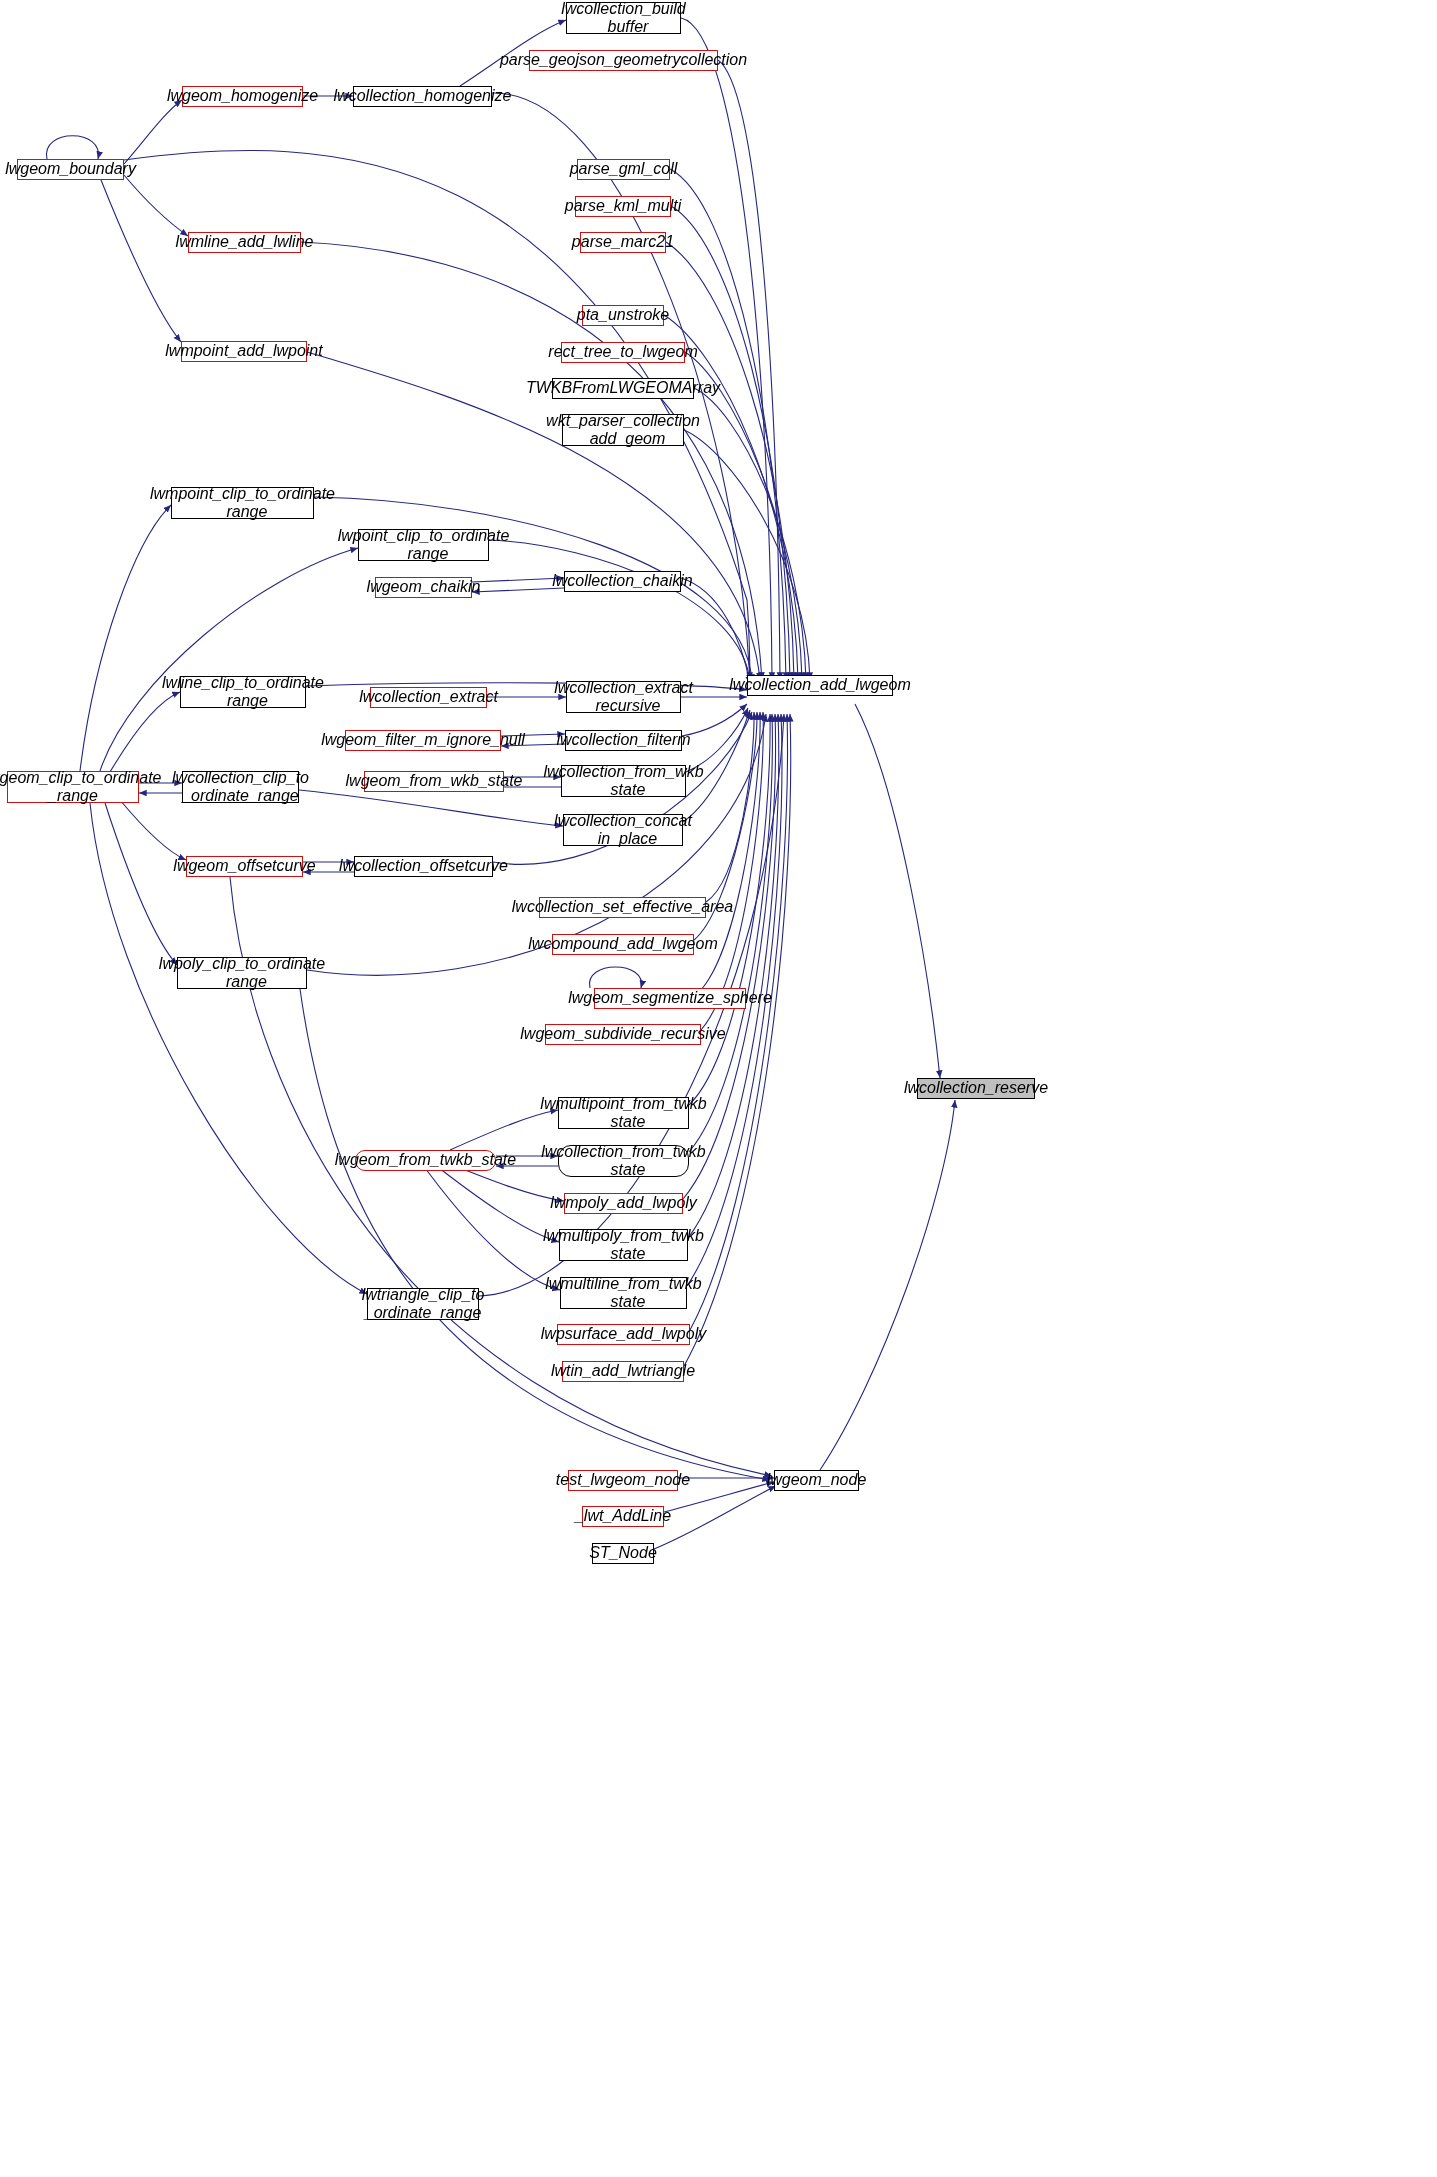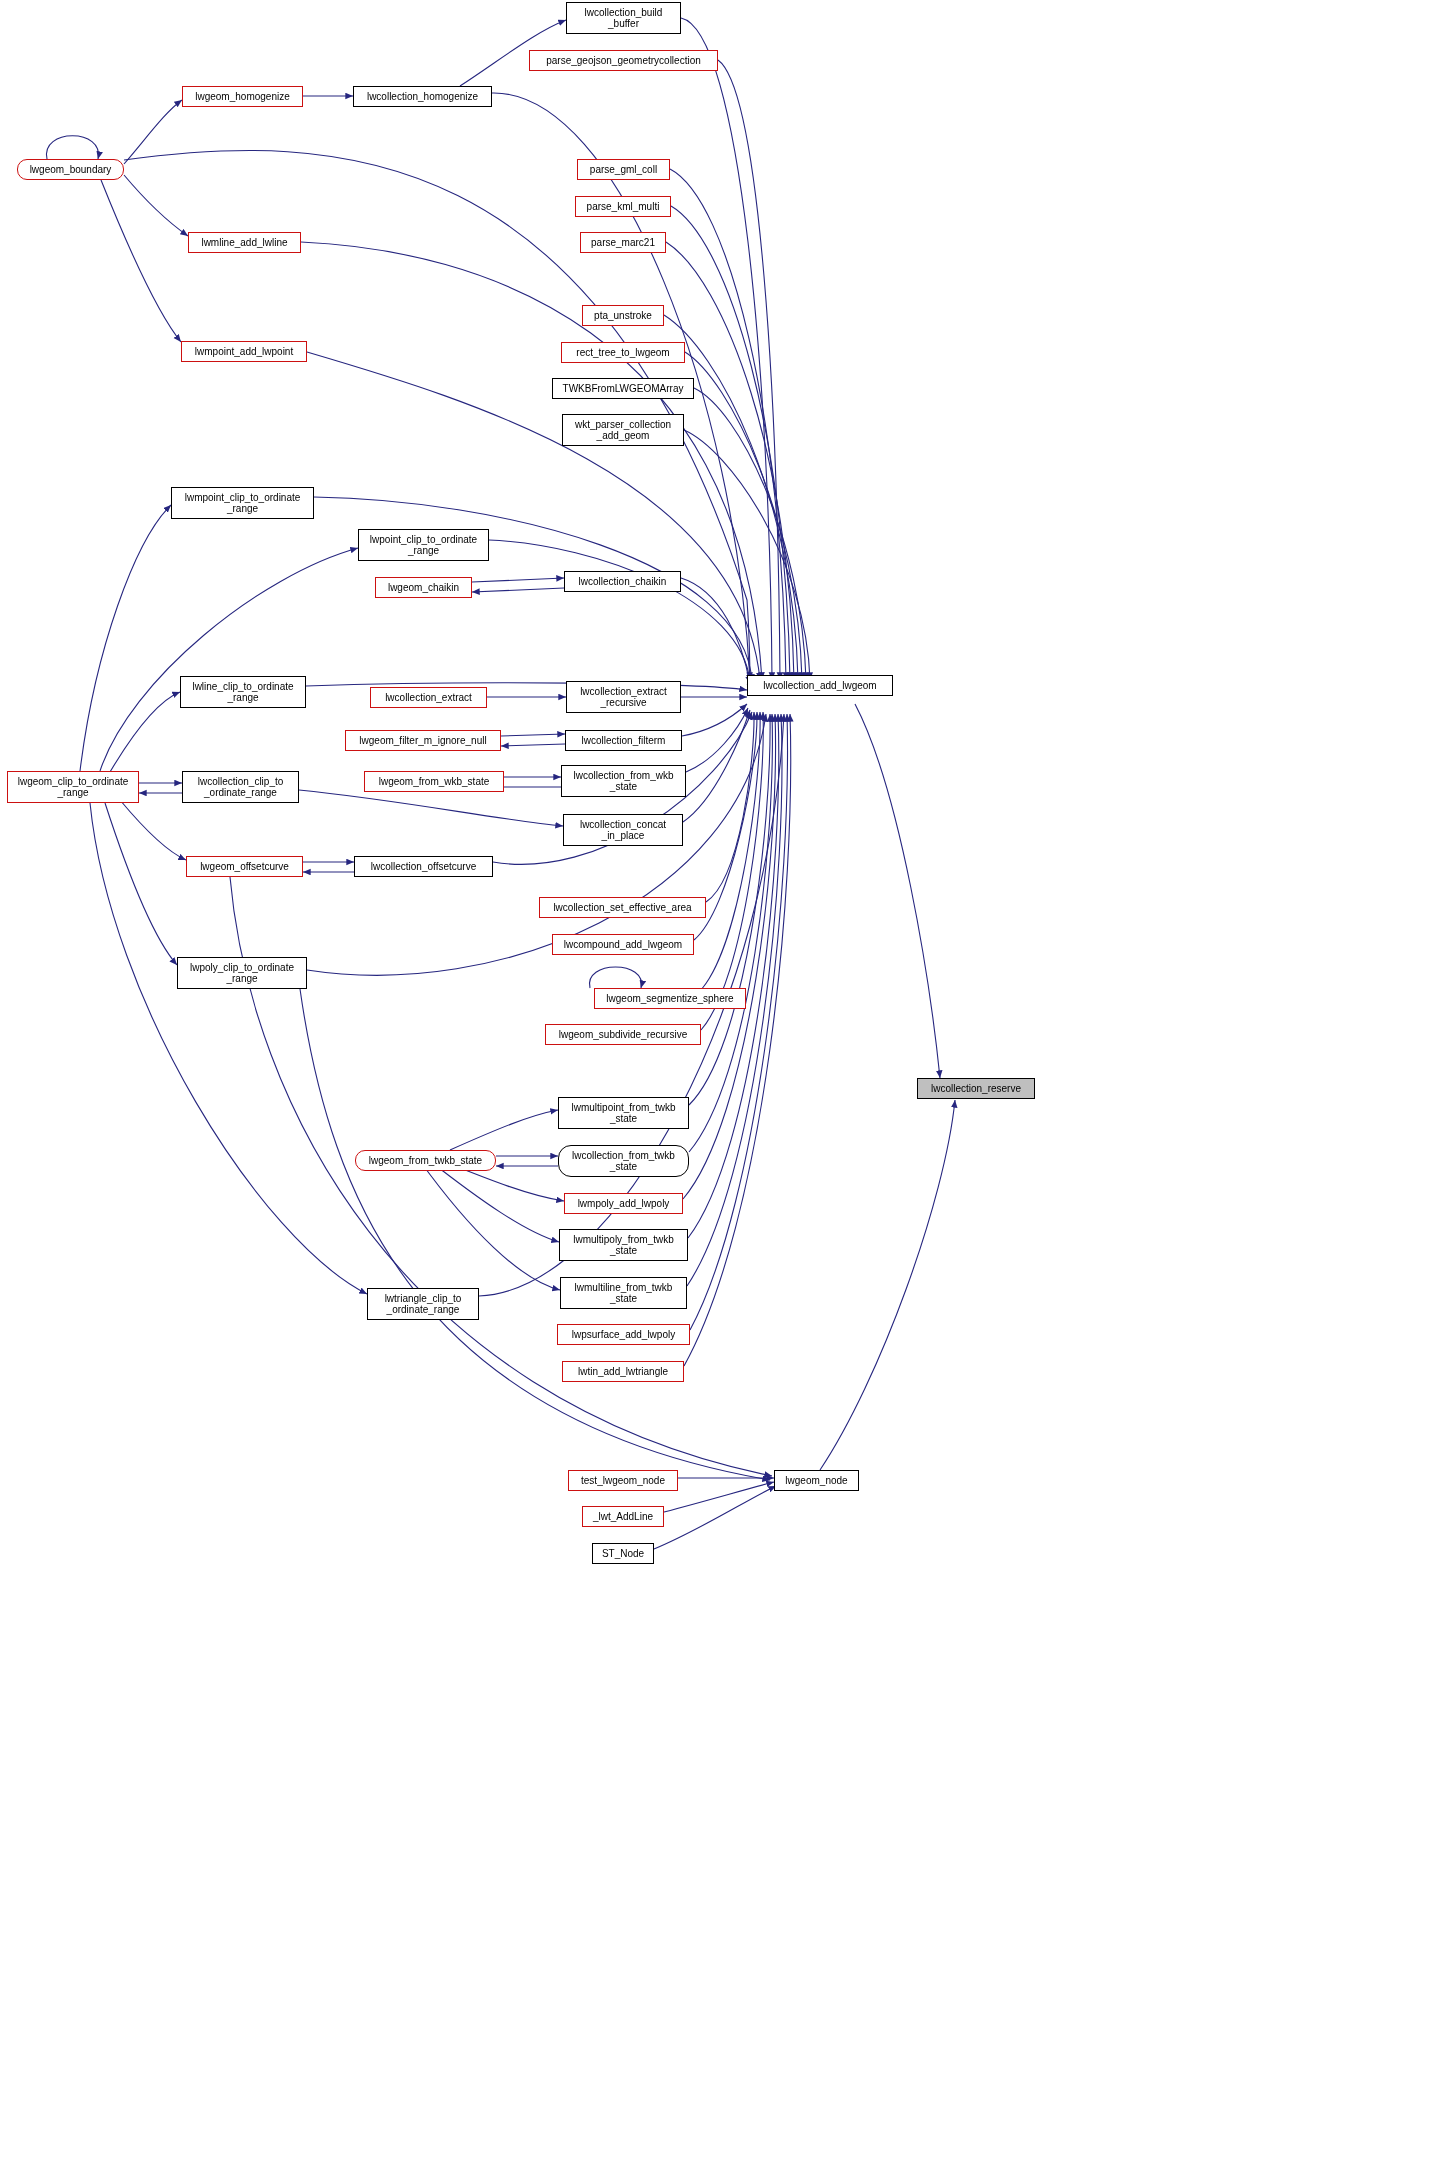--- a/index.html
+++ b/index.html
@@ -27,25 +27,26 @@
   }
   .node {
     position: absolute;
     box-sizing: border-box;
     background: #ffffff;
     border: 1px solid #000000;
     display: flex;
     align-items: center;
     justify-content: center;
     text-align: center;
-    font-size: 10px;
+    font-size: 16px;
     line-height: 1.15;
     color: #000000;
     white-space: pre-line;
     padding: 1px 2px;
+    font-style: italic;
   }
   .node.red {
     border-color: #cc1111;
   }
   .node.cur {
     background: #bfbfbf;
     border-color: #000000;
   }
 </style>
 </head>
@@ -199,21 +200,21 @@
       <path d="M230,877 C250,1100 400,1400 772,1476"></path>
 
       <path d="M300,989 C330,1200 420,1420 770,1480"></path>
     </g>
   </svg>
 <div class="node" style="left: 566px; top: 2px; width: 115px; height: 32px;">lwcollection_build
 _buffer</div>
     <div class="node red" style="left: 529px; top: 50px; width: 189px; height: 21px;">parse_geojson_geometrycollection</div>
     <div class="node red" style="left: 182px; top: 86px; width: 121px; height: 21px;">lwgeom_homogenize</div>
     <div class="node" style="left: 353px; top: 86px; width: 139px; height: 21px;">lwcollection_homogenize</div>
-    <div class="node red" style="left: 17px; top: 159px; width: 107px; height: 21px; border-radius: 10px;">lwgeom_boundary</div>
+    <div class="node red" style="left: 17px; top: 159px; width: 107px; height: 21px;">lwgeom_boundary</div>
     <div class="node red" style="left: 577px; top: 159px; width: 93px; height: 21px;">parse_gml_coll</div>
     <div class="node red" style="left: 575px; top: 196px; width: 96px; height: 21px;">parse_kml_multi</div>
     <div class="node red" style="left: 188px; top: 232px; width: 113px; height: 21px;">lwmline_add_lwline</div>
     <div class="node red" style="left: 580px; top: 232px; width: 86px; height: 21px;">parse_marc21</div>
     <div class="node red" style="left: 582px; top: 305px; width: 82px; height: 21px;">pta_unstroke</div>
     <div class="node red" style="left: 561px; top: 342px; width: 124px; height: 21px;">rect_tree_to_lwgeom</div>
     <div class="node red" style="left: 181px; top: 341px; width: 126px; height: 21px;">lwmpoint_add_lwpoint</div>
     <div class="node" style="left: 552px; top: 378px; width: 142px; height: 21px;">TWKBFromLWGEOMArray</div>
     <div class="node" style="left: 562px; top: 414px; width: 122px; height: 32px;">wkt_parser_collection
 _add_geom</div>

